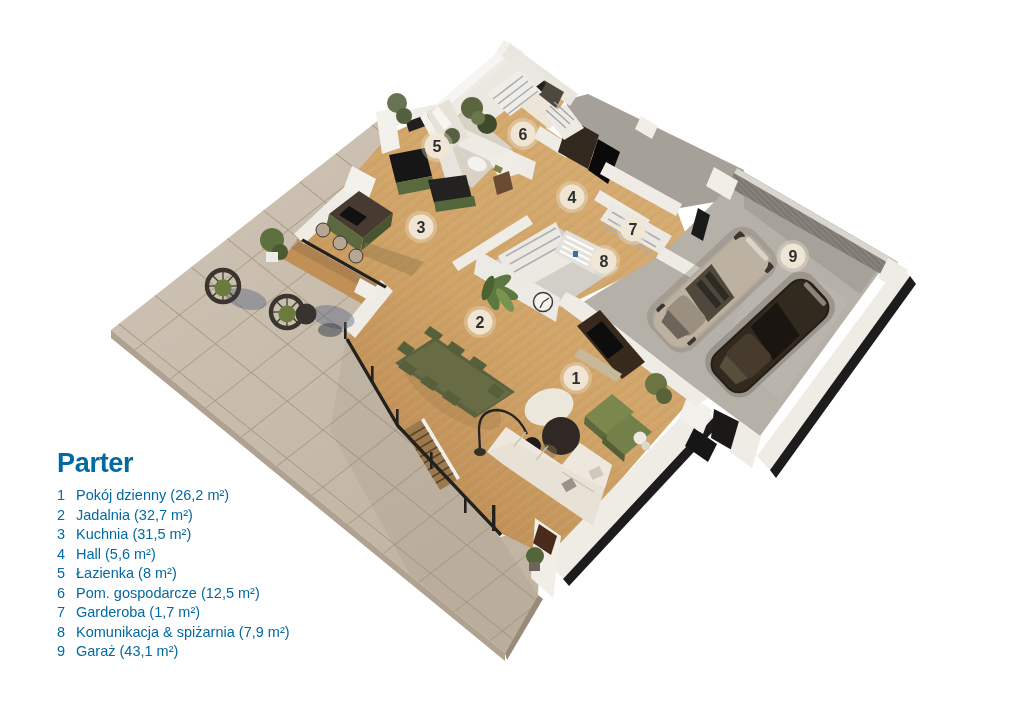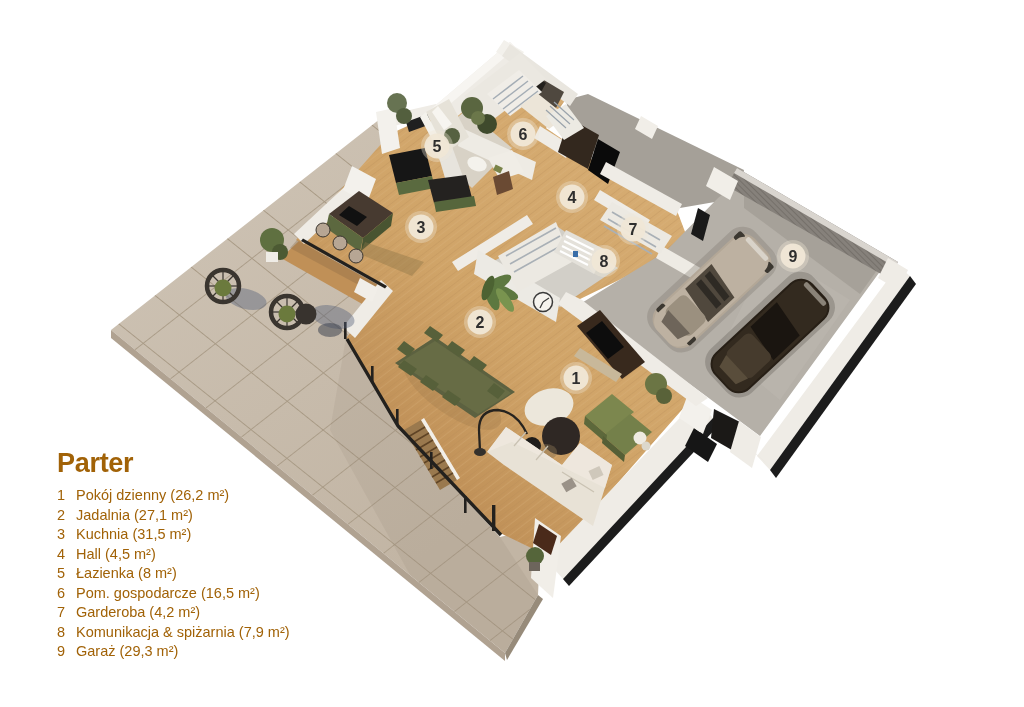--- a/index.html
+++ b/index.html
@@ -1,19 +1,19 @@
 <!DOCTYPE html>
 <html><head>
 <meta charset="utf-8">
 <style>
 html,body{margin:0;padding:0;background:#ffffff;}
 #stage{position:relative;width:1024px;height:707px;overflow:hidden;background:#ffffff;
  font-family:"Liberation Sans", sans-serif;}
 svg{position:absolute;top:0;left:0;}
-.legend{position:absolute;left:57px;top:448px;color:#a16207;}
+.legend{position:absolute;left:57px;top:448px;color:#0369a1;}
 .legend h1{font-size:27px;font-weight:bold;margin:0 0 8px 0;letter-spacing:-0.3px;}
 .legend table{border-collapse:collapse;font-size:14.5px;}
 .legend td{padding:0 0 3.5px 0;vertical-align:baseline;}
 .legend td.n{width:19px;}
 </style>
 </head>
 <body>
 <div id="stage">
 <svg width="1024" height="707" viewBox="0 0 1024 707">
 <defs>
@@ -431,46 +431,46 @@
 <div class="legend">
 <h1>Parter</h1>
 <table>
 <tbody>
           <tr>
             <td class="n">1</td>
             <td>Pokój dzienny (26,2 m²)</td>
           </tr>
 <tr>
             <td class="n">2</td>
-            <td>Jadalnia (27,1 m²)</td>
+            <td>Jadalnia (32,7 m²)</td>
           </tr>
 <tr>
             <td class="n">3</td>
             <td>Kuchnia (31,5 m²)</td>
           </tr>
 <tr>
             <td class="n">4</td>
-            <td>Hall (4,5 m²)</td>
+            <td>Hall (5,6 m²)</td>
           </tr>
 <tr>
             <td class="n">5</td>
             <td>Łazienka (8 m²)</td>
           </tr>
 <tr>
             <td class="n">6</td>
-            <td>Pom. gospodarcze (16,5 m²)</td>
+            <td>Pom. gospodarcze (12,5 m²)</td>
           </tr>
 <tr>
             <td class="n">7</td>
-            <td>Garderoba (4,2 m²)</td>
+            <td>Garderoba (1,7 m²)</td>
           </tr>
 <tr>
             <td class="n">8</td>
             <td>Komunikacja &amp; spiżarnia (7,9 m²)</td>
           </tr>
 <tr>
             <td class="n">9</td>
-            <td>Garaż (29,3 m²)</td>
+            <td>Garaż (43,1 m²)</td>
           </tr>
 </tbody>
       </table>
 </div>
 </div>
 
 </body></html>

